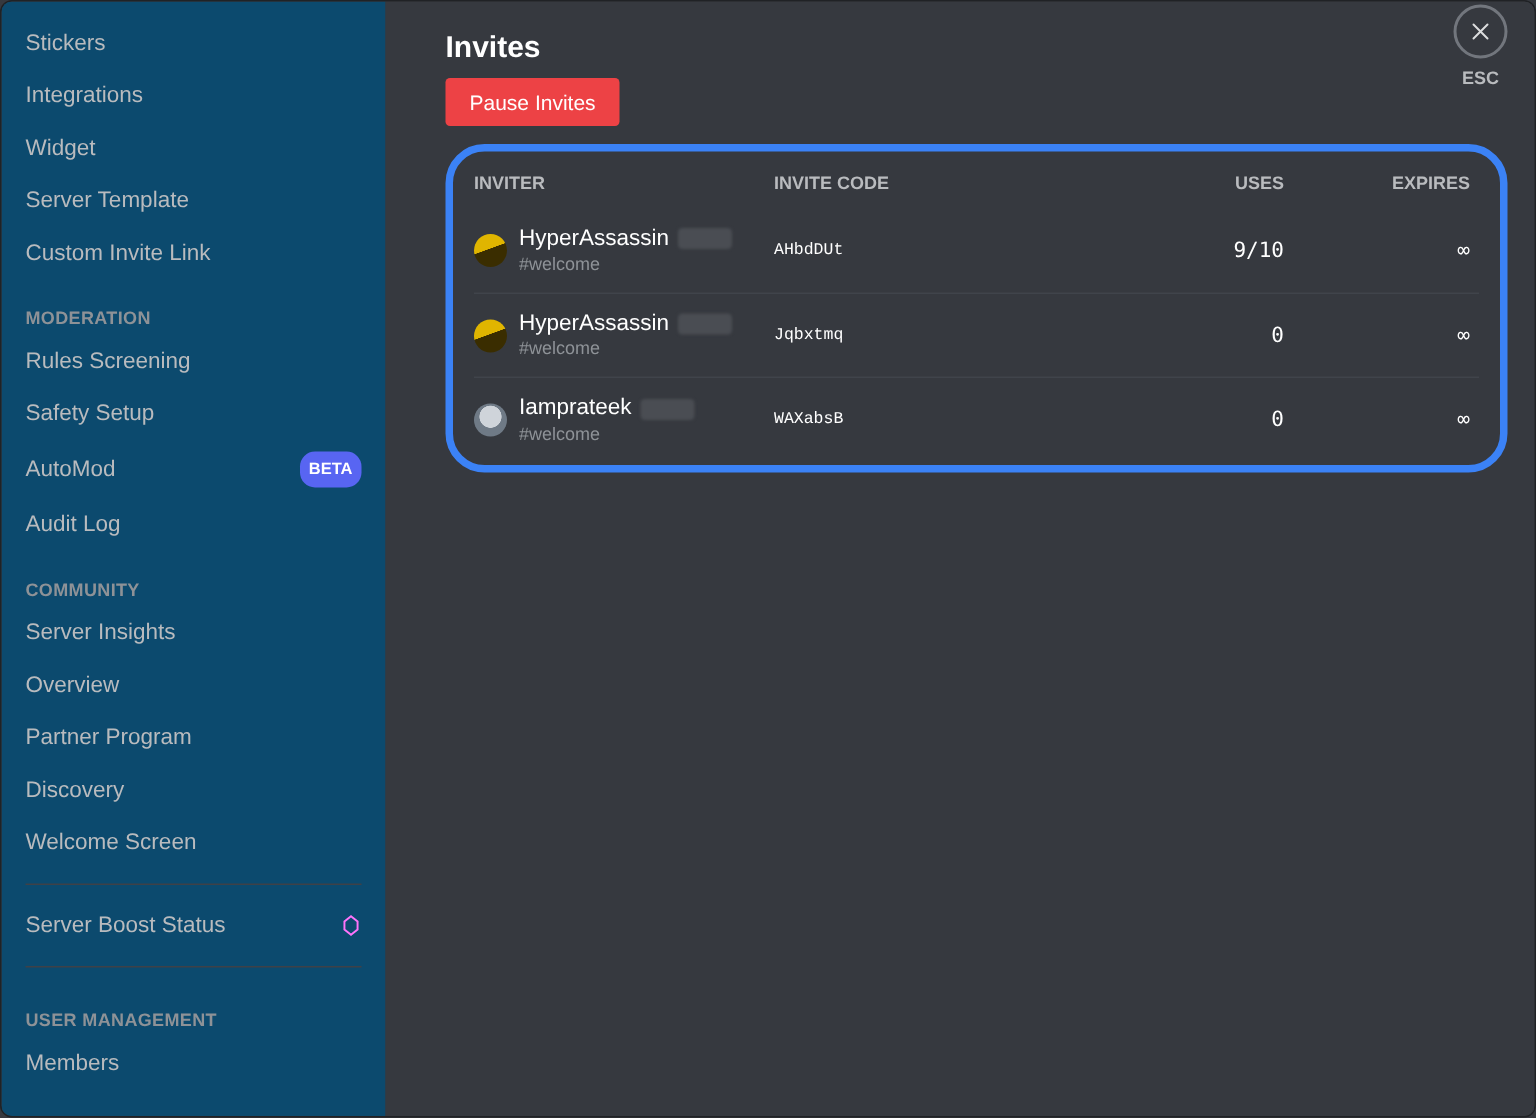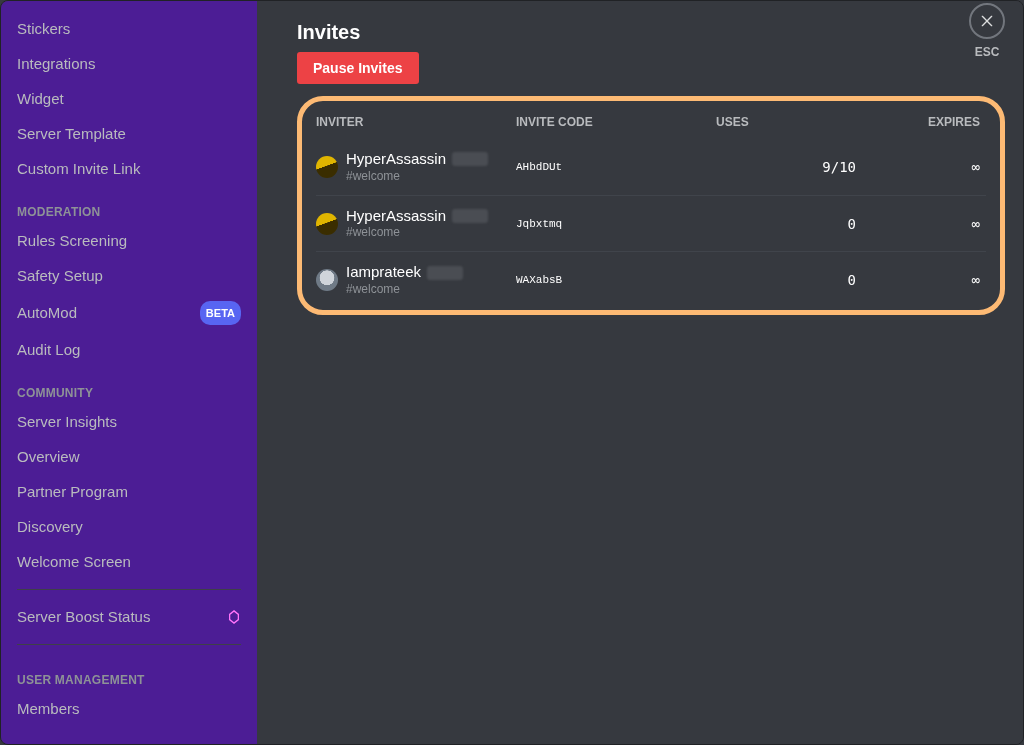--- a/index.html
+++ b/index.html
@@ -13,21 +13,21 @@
       border: 1px solid #202225;
       border-radius: 8px;
     }
     .layout {
       display: flex;
       width: 100%;
       height: 100%;
     }
     .sidebar {
       width: 256px;
-      background: #4c1d95;
+      background: #0c4a6e;
       padding: 10px 6px 0 6px;
       overflow-y: auto;
       flex-shrink: 0;
     }
     .sidebar::-webkit-scrollbar { width: 0; }
     .cat-header {
       font-size: 12px;
       font-weight: 700;
       color: #8e9297;
       padding: 18px 10px 4px 10px;
@@ -102,44 +102,44 @@
     }
     .page-desc {
       font-size: 14px;
       color: #b9bbbe;
       margin-bottom: 16px;
     }
     .btn-danger {
       background: #ed4245;
       color: #fff;
       font-size: 14px;
-      font-weight: 700;
+      font-weight: 400;
       padding: 8px 16px;
       border-radius: 3px;
       border: none;
       cursor: pointer;
       text-align: center;
     }
     .highlight-box {
-      border: 5px solid #fdba74;
+      border: 5px solid #3b82f6;
       border-radius: 26px;
       margin-top: 12px;
       padding: 6px 14px 2px 14px;
     }
     .table-head {
       display: flex;
       align-items: center;
       font-size: 12px;
       font-weight: 700;
       color: #b9bbbe;
       padding: 8px 0 10px 0;
     }
     .col-inviter  { flex: 0 0 200px; }
     .col-code     { flex: 0 0 200px; }
-    .col-uses     { flex: 1; padding-right: 40px; }
+    .col-uses     { flex: 1; text-align: right; padding-right: 40px; }
     .col-expires  { flex: 0 0 90px; text-align: right; padding-right: 6px; }
 
     .row {
       display: flex;
       align-items: center;
       padding: 12px 0;
       border-top: 1px solid #40444b;
       font-size: 14px;
       color: #fff;
     }

